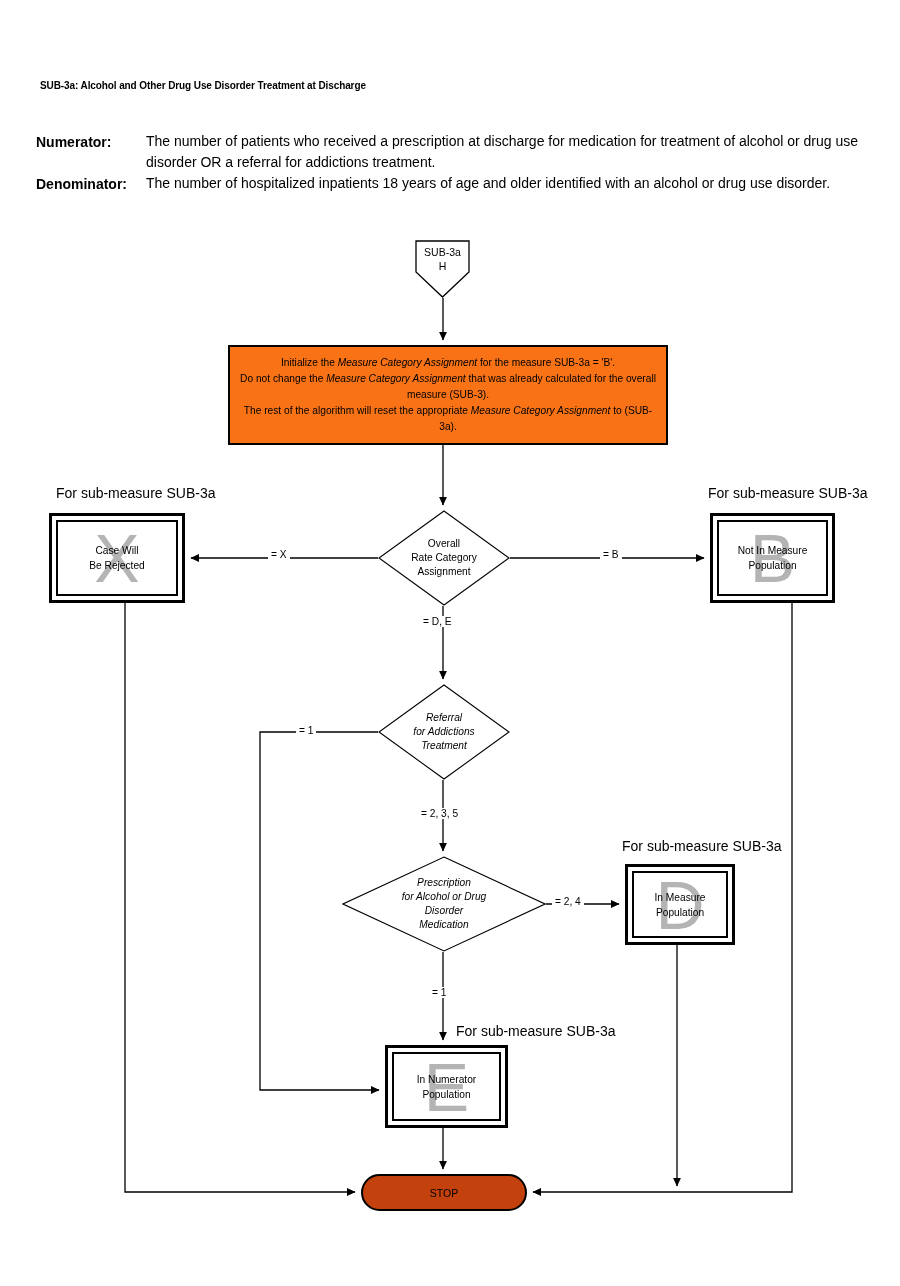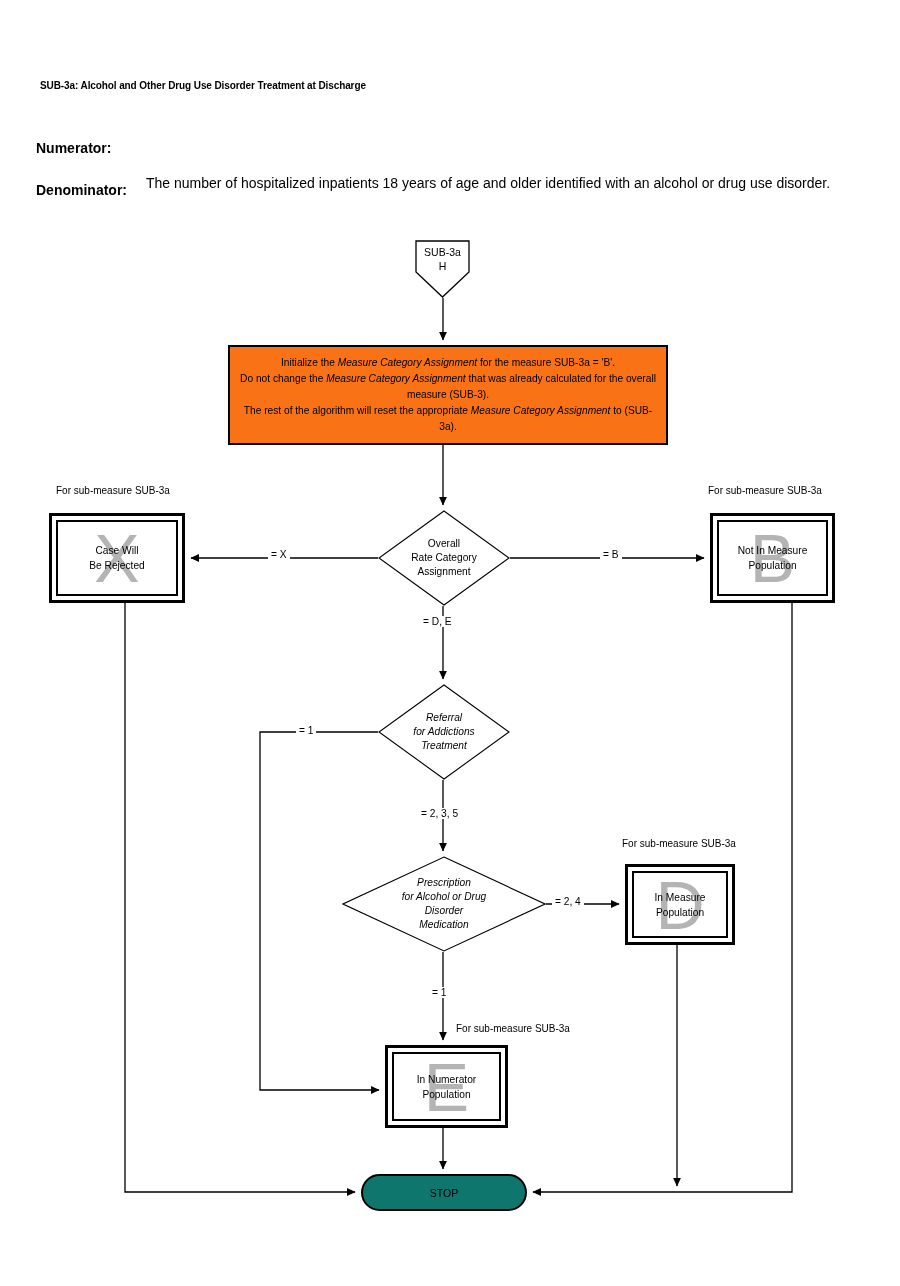--- a/index.html
+++ b/index.html
@@ -33,21 +33,21 @@
   .defrow {
     position: absolute;
     left: 36px;
     width: 860px;
     font-size: 14px;
     line-height: 21px;
   }
   .defrow .lbl {
     position: absolute;
     left: 0px;
-    top: 7px;
+    top: 1px;
     font-weight: bold;
     font-size: 14px;
   }
   .defrow .val {
     display: block;
     margin-left: 110px;
     font-size: 14px;
   }
   #num-row { top: 131px; }
   #den-row { top: 173px; }
@@ -172,21 +172,21 @@
     line-height: 15px;
   }
   #box-x { left: 49px; top: 513px; width: 136px; height: 90px; }
   #box-b { left: 710px; top: 513px; width: 125px; height: 90px; }
   #box-d { left: 625px; top: 864px; width: 110px; height: 81px; }
   #box-e { left: 385px; top: 1045px; width: 123px; height: 83px; }
 
   
   .caption {
     position: absolute;
-    font-size: 10px;
+    font-size: 14px;
     white-space: nowrap;
   }
   #cap-x { left: 56px; top: 485px; }
   #cap-b { left: 708px; top: 485px; }
   #cap-d { left: 622px; top: 838px; }
   #cap-e { left: 456px; top: 1023px; }
 
   
   .elabel {
     position: absolute;
@@ -204,36 +204,37 @@
   #lab-1b { left: 429px; top: 987px; }
 
   
   #stop-node {
     left: 361px;
     top: 1174px;
     width: 166px;
     height: 37px;
     border: 2px solid #000;
     border-radius: 19px;
-    background: #0f766e;
+    background: #c2410c;
     display: flex;
     align-items: center;
     justify-content: center;
     font-size: 10.5px;
   }
 </style>
 </head>
 <body>
 
 <div id="page">
 
   <div id="title">SUB-3a: Alcohol and Other Drug Use Disorder Treatment at Discharge</div>
 
   <div class="defrow" id="num-row">
     <span class="lbl">Numerator:</span>
+    <span class="val">The number of patients who received a prescription at discharge for medication for treatment of alcohol or drug use disorder OR a referral for addictions treatment.</span>
   </div>
 
   <div class="defrow" id="den-row">
     <span class="lbl">Denominator:</span>
     <span class="val">The number of hospitalized inpatients 18 years of age and older identified with an alcohol or drug use disorder.</span>
   </div>
 
   <svg id="wires" viewBox="0 0 900 1286" xmlns="http://www.w3.org/2000/svg">
     <defs>
       <marker id="ah" markerWidth="9" markerHeight="9" refX="8" refY="4.5" orient="auto" markerUnits="userSpaceOnUse">

